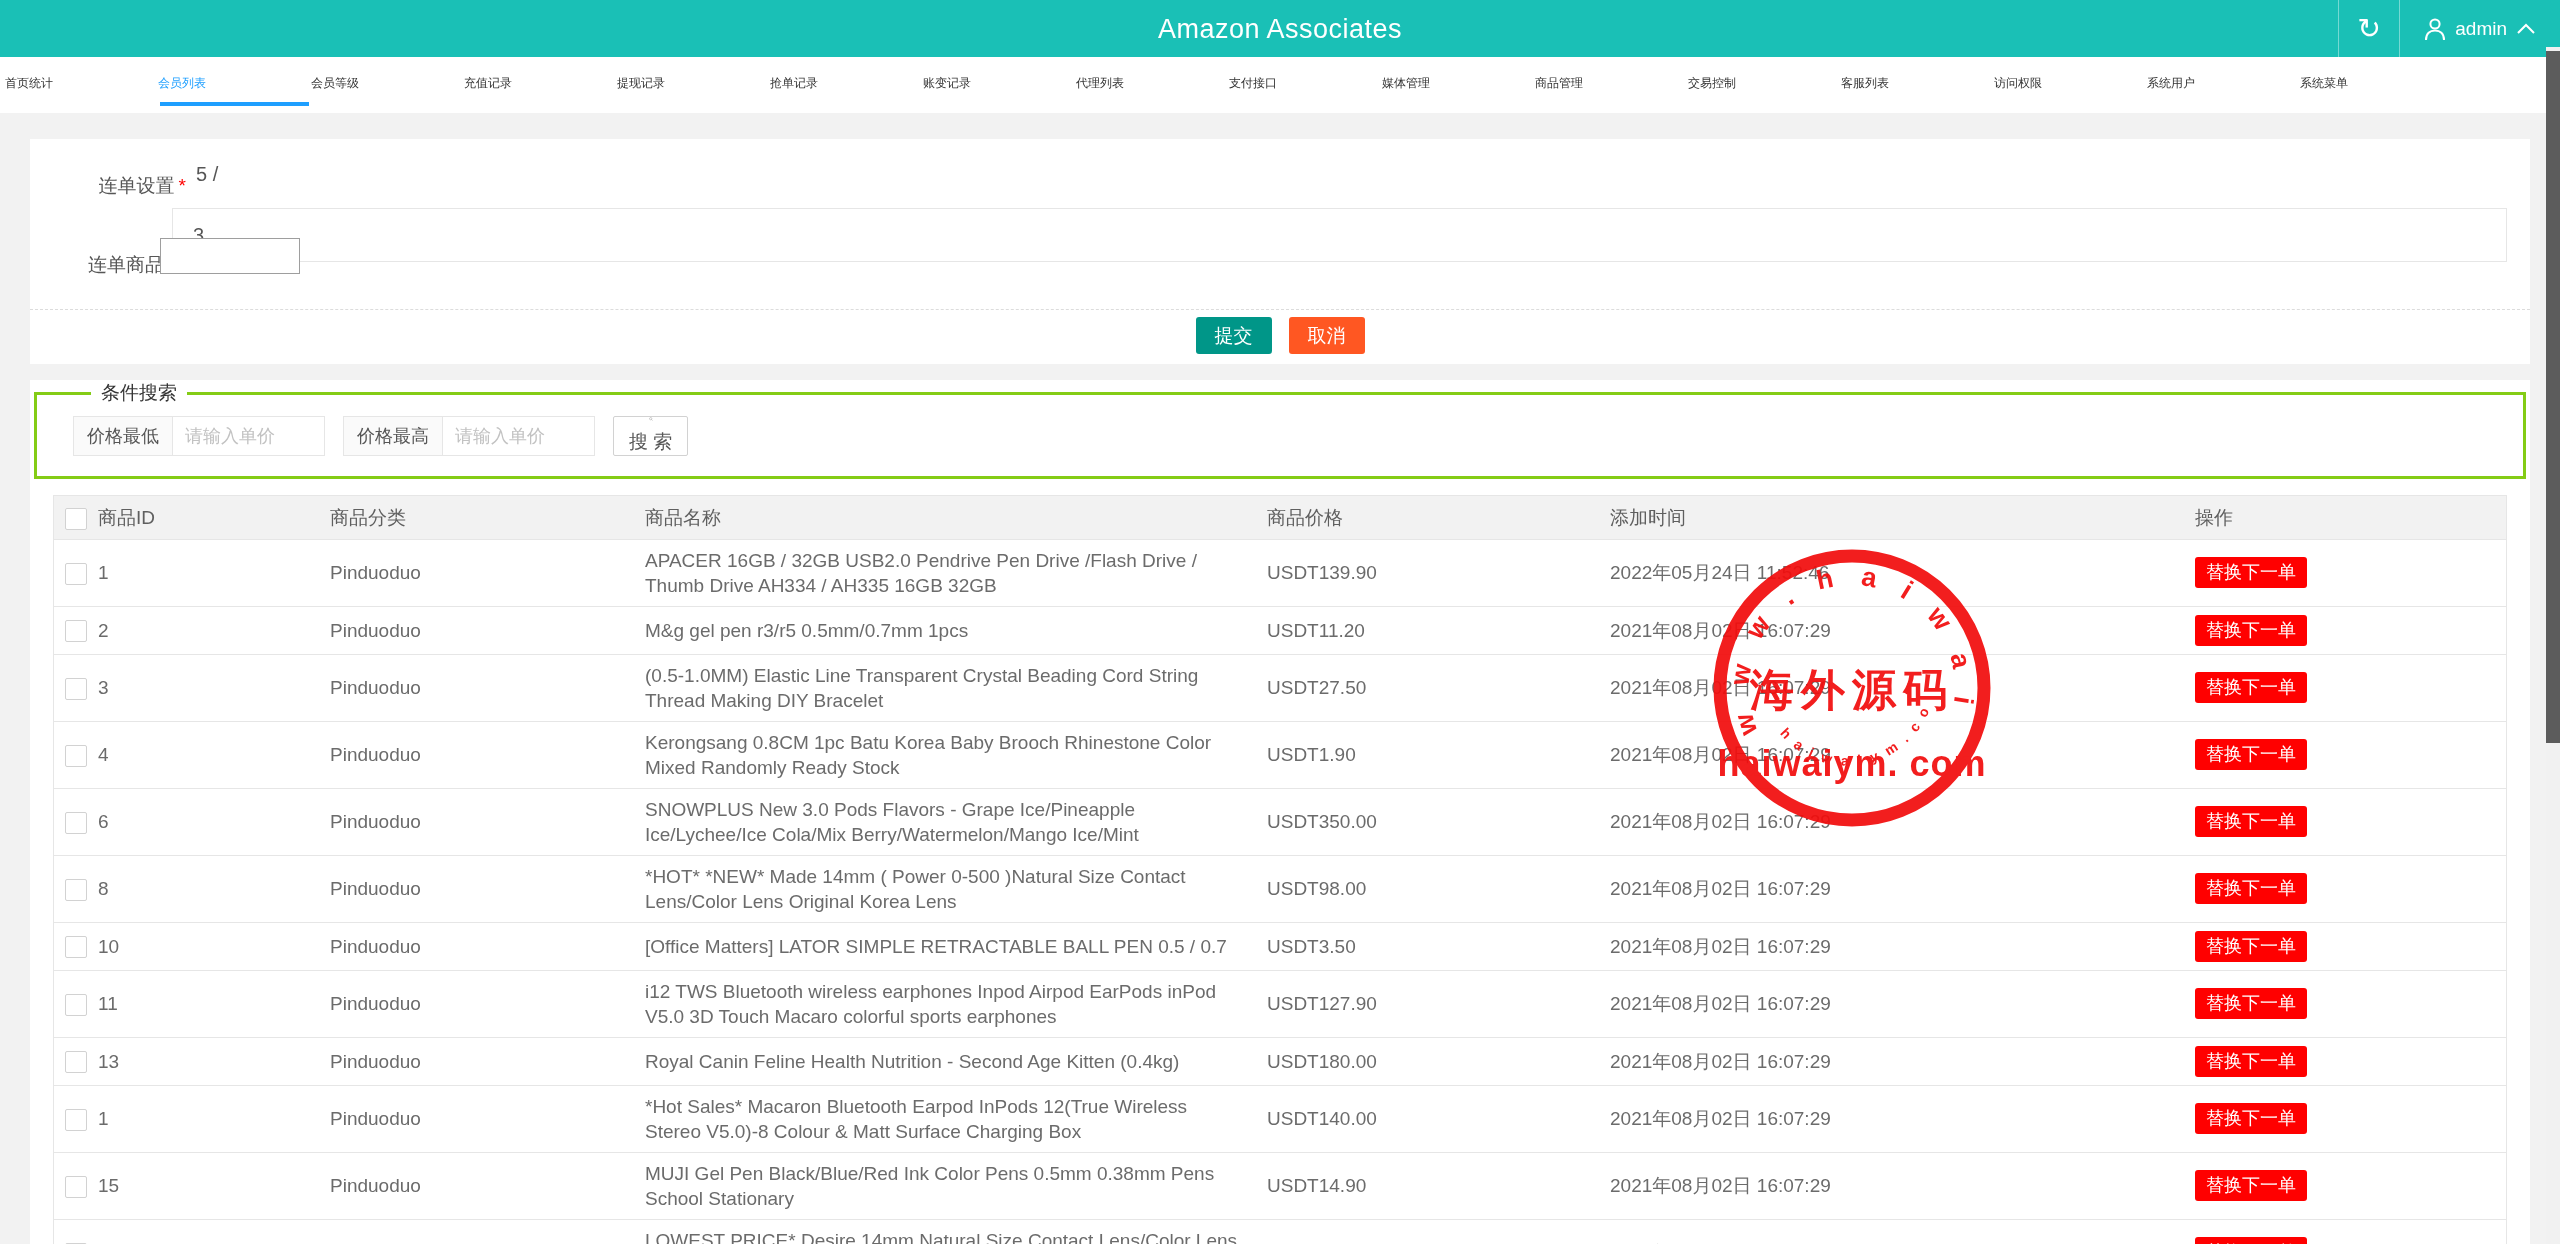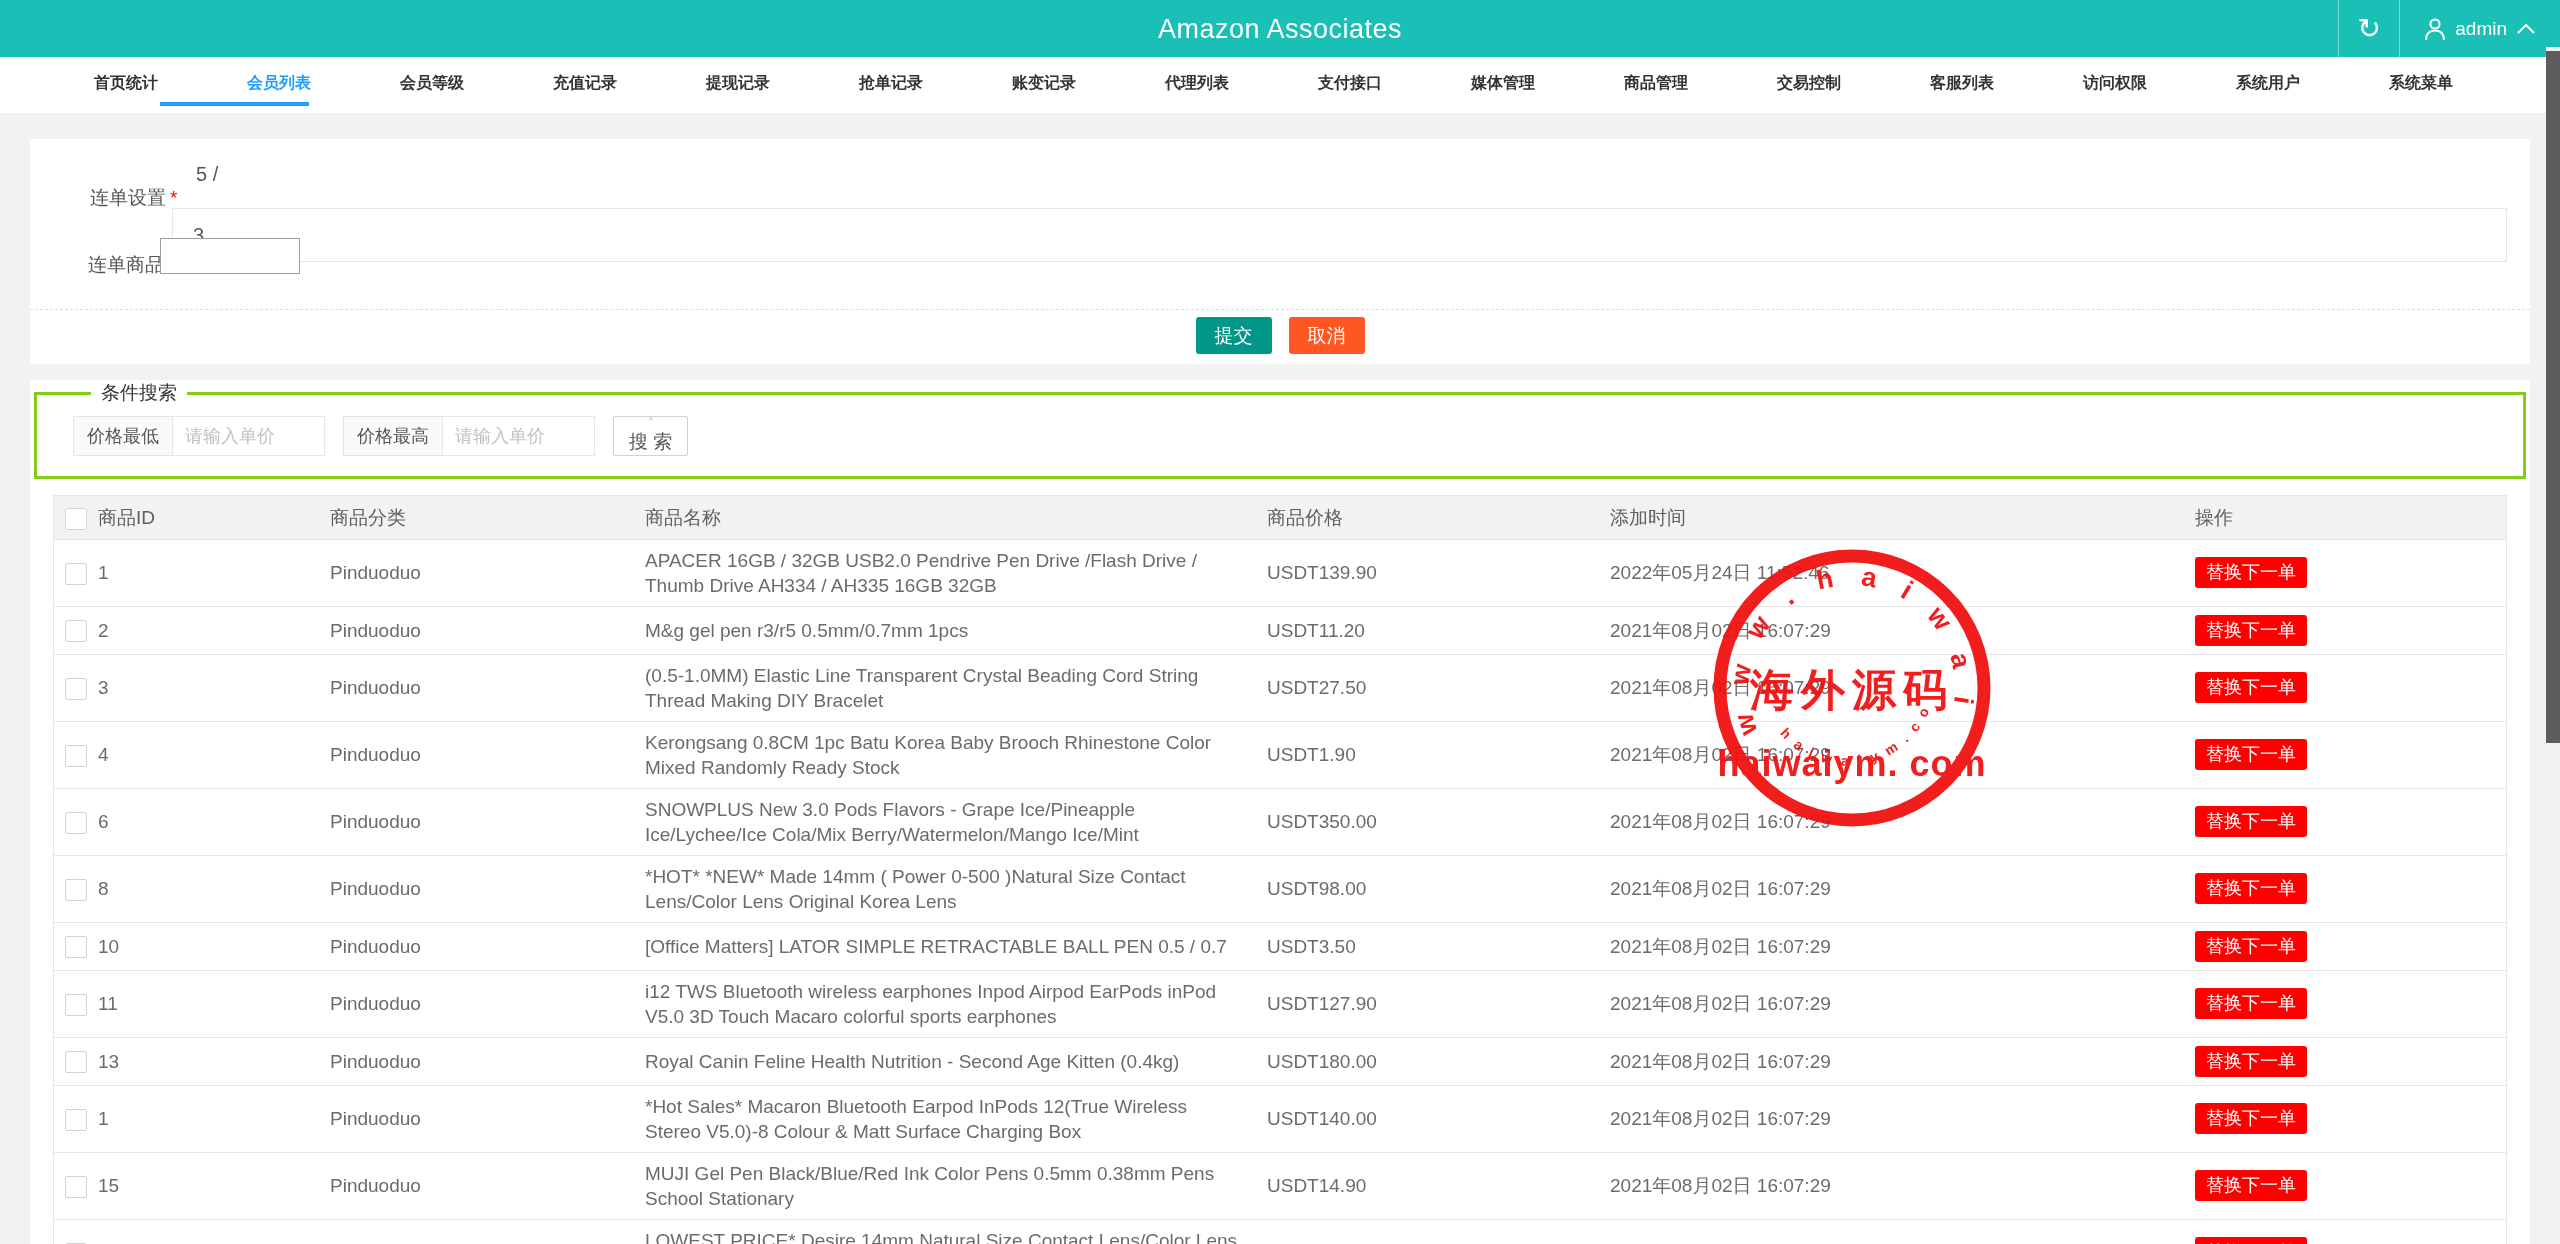--- a/index.html
+++ b/index.html
@@ -17,30 +17,30 @@
   .topbar .title{position:absolute;left:50%;top:50%;transform:translate(-50%,-50%);
     font-size:27px;letter-spacing:.5px;white-space:nowrap;}
   .topbar-right{position:absolute;right:0;top:0;height:100%;display:flex;align-items:center;}
   .refresh-box{width:62px;height:100%;display:flex;align-items:center;justify-content:center;
     border-left:1px solid rgba(255,255,255,.4);border-right:1px solid rgba(255,255,255,.4);
     font-size:28px;cursor:pointer;}
   .user-box{display:flex;align-items:center;gap:9px;padding:0 24px;font-size:19px;cursor:pointer;}
   .user-box svg{display:block;}
   
   .nav{height:56px;background:#fff;display:flex;padding-left:5px;position:relative;z-index:2;}
-  .nav-item{width:153px;text-align:right;line-height:52px;font-size:16px;color:#333;
-    position:relative;cursor:pointer;white-space:nowrap;font-weight:bold;}
+  .nav-item{width:153px;text-align:left;line-height:52px;font-size:12px;color:#333;
+    position:relative;cursor:pointer;white-space:nowrap;}
   .nav-item.active{color:var(--active-tab);}
   .nav-item.active::after{content:"";position:absolute;left:2px;right:2px;bottom:7px;height:4px;
     background:var(--active-tab);}
   
   .main{padding:0 30px;}
   .card{background:#fff;}
   .card-form{margin-top:26px;position:relative;height:225px;}
-  .f-label{position:absolute;left:60px;top:46px;width:96px;text-align:left;font-size:19px;color:#565656;}
+  .f-label{position:absolute;left:60px;top:34px;width:96px;text-align:right;font-size:19px;color:#565656;}
   .f-req{color:#ff0000;margin-left:4px;font-size:19px;}
   .f-hint{position:absolute;left:166px;top:24px;font-size:20px;color:#565656;}
   .big-input{position:absolute;left:142px;right:23px;top:69px;height:54px;border:1px solid #e6e6e6;
     font-size:20px;color:#565656;padding:0 20px;outline:none;font-family:inherit;background:#fff;}
   .f-label2{position:absolute;left:58px;top:113px;font-size:19px;color:#565656;}
   .small-input{position:absolute;left:130px;top:99px;width:140px;height:36px;border:1px solid #9e9e9e;
     font-size:19px;padding:0 10px;outline:none;font-family:inherit;background:#fff;}
   .dashed-sep{position:absolute;left:0;right:0;top:170px;border-top:1px dashed #dcdcdc;}
   .btn-row{position:absolute;left:0;right:0;top:178px;display:flex;justify-content:center;gap:17px;}
   .btn{height:37px;padding:0 19px;border:none;border-radius:3px;color:#fff;font-size:19px;

